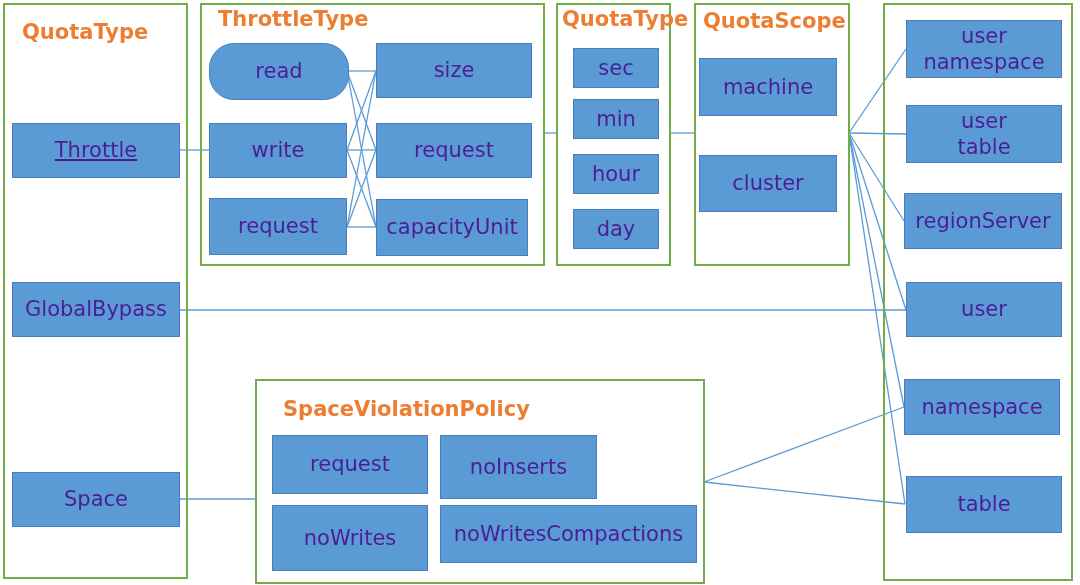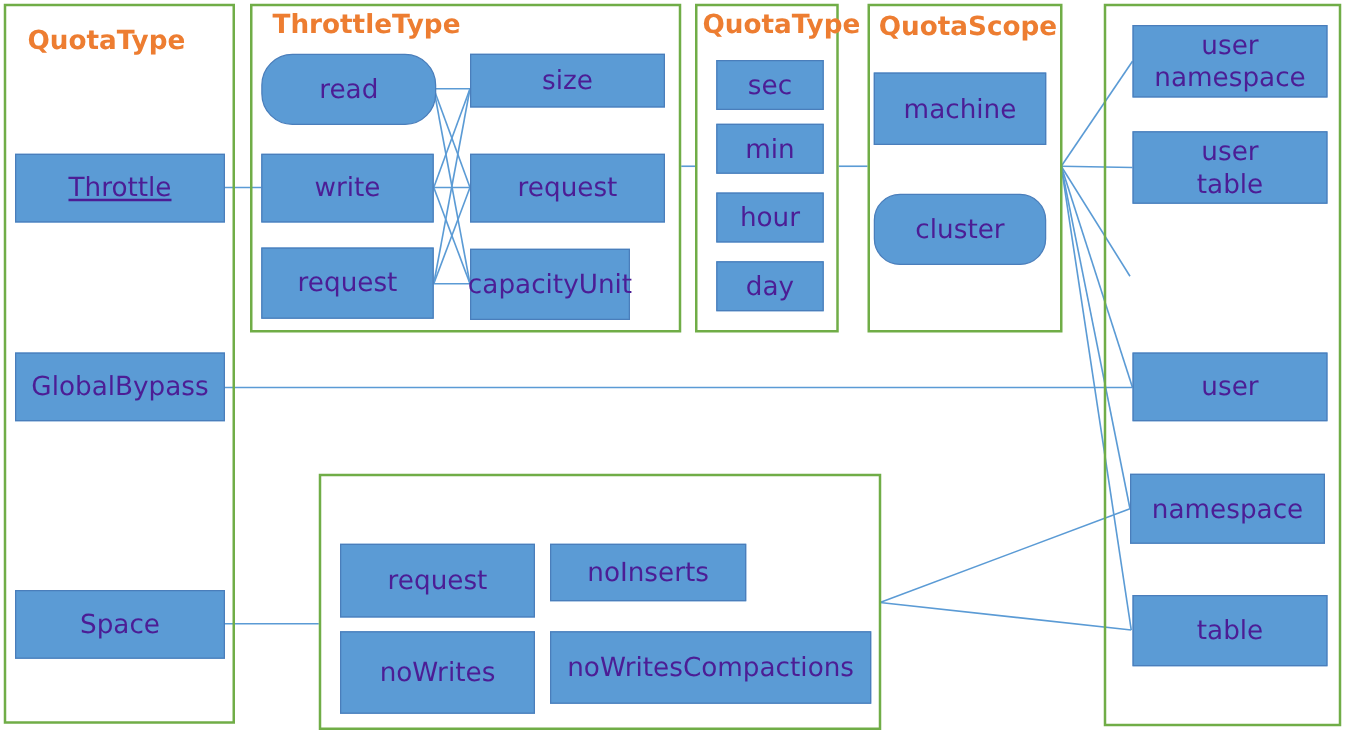--- a/index.html
+++ b/index.html
@@ -83,47 +83,49 @@
   <div class="container" style="left:200px; top:3px; width:345px; height:263px;"></div>
   <div class="container" style="left:556px; top:3px; width:115px; height:263px;"></div>
   <div class="container" style="left:694px; top:3px; width:156px; height:263px;"></div>
   <div class="container" style="left:883px; top:3px; width:190px; height:578px;"></div>
   <div class="container" style="left:255px; top:379px; width:450px; height:205px;"></div>
 
   <div class="ctitle" style="left:22px; top:21px;text-align:center;">QuotaType</div>
   <div class="ctitle" style="left:218px; top:8px;">ThrottleType</div>
   <div class="ctitle" style="left:562px; top:8px;">QuotaType</div>
   <div class="ctitle" style="left:703px; top:10px;">QuotaScope</div>
+  <div class="ctitle" style="left:283px; top:398px;">SpaceViolationPolicy</div>
 
   <div class="node" style="left:12px; top:123px; width:168px; height:55px;text-decoration:underline;">Throttle</div>
   <div class="node" style="left:12px; top:282px; width:168px; height:55px;">GlobalBypass</div>
   <div class="node" style="left:12px; top:472px; width:168px; height:55px;">Space</div>
 
   <div class="node" style="left:209px; top:43px; width:140px; height:57px;border-radius:25px;">read</div>
   <div class="node" style="left:209px; top:123px; width:138px; height:55px;">write</div>
   <div class="node" style="left:209px; top:198px; width:138px; height:57px;">request</div>
 
-  <div class="node" style="left:376px; top:43px; width:156px; height:43px;">size</div>
+  <div class="node" style="left:376px; top:43px; width:156px; height:55px;">size</div>
   <div class="node" style="left:376px; top:123px; width:156px; height:55px;">request</div>
-  <div class="node" style="left:376px; top:199px; width:128px; height:57px;">capacityUnit</div>
+  <div class="node" style="left:376px; top:199px; width:152px; height:57px;">capacityUnit</div>
 
   <div class="node" style="left:573px; top:48px; width:86px; height:40px;">sec</div>
   <div class="node" style="left:573px; top:99px; width:86px; height:40px;">min</div>
   <div class="node" style="left:573px; top:154px; width:86px; height:40px;">hour</div>
   <div class="node" style="left:573px; top:209px; width:86px; height:40px;">day</div>
 
   <div class="node" style="left:699px; top:58px; width:138px; height:58px;">machine</div>
-  <div class="node" style="left:699px; top:155px; width:138px; height:57px;border-radius:21px;">cluster</div>
+  <div class="node" style="left:699px; top:155px; width:138px; height:57px;">cluster</div>
 
   <div class="node" style="left:906px; top:20px; width:156px; height:58px;">user
 namespace</div>
   <div class="node" style="left:906px; top:105px; width:156px; height:58px;">user
 table</div>
+  <div class="node" style="left:904px; top:193px; width:158px; height:56px;">regionServer</div>
   <div class="node" style="left:906px; top:282px; width:156px; height:55px;">user</div>
   <div class="node" style="left:904px; top:379px; width:156px; height:56px;">namespace</div>
   <div class="node" style="left:906px; top:476px; width:156px; height:57px;">table</div>
 
   <div class="node" style="left:272px; top:435px; width:156px; height:59px;">request</div>
-  <div class="node" style="left:440px; top:435px; width:157px; height:46px;">noInserts</div>
+  <div class="node" style="left:440px; top:435px; width:157px; height:64px;">noInserts</div>
   <div class="node" style="left:272px; top:505px; width:156px; height:66px;">noWrites</div>
   <div class="node" style="left:440px; top:505px; width:257px; height:58px;">noWritesCompactions</div>
 
 </div>
 
 </body></html>

